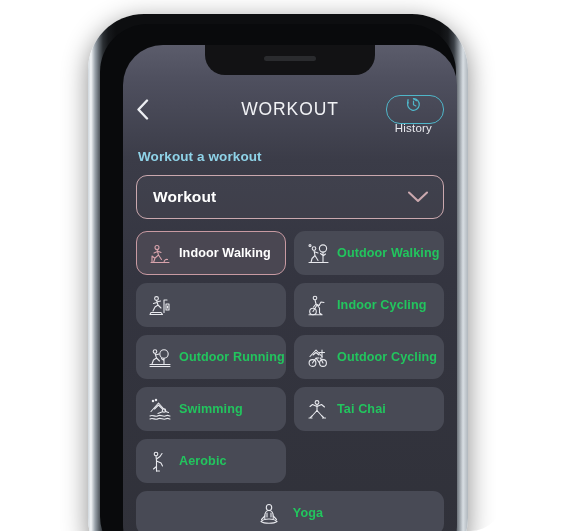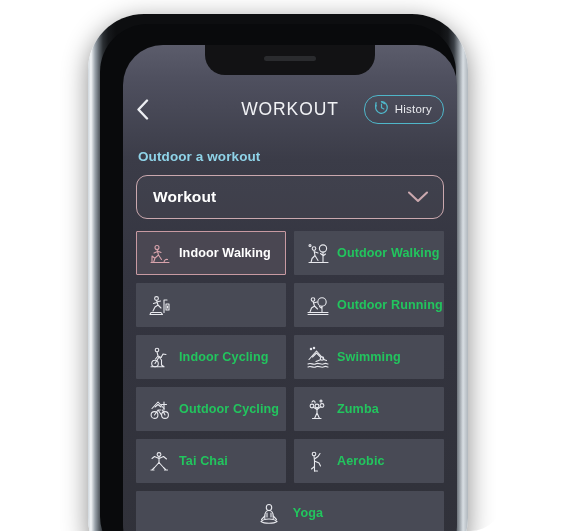--- a/index.html
+++ b/index.html
@@ -130,20 +130,21 @@
     display: flex;
     align-items: center;
     gap: 5px;
     height: 27px;
     padding: 0 11px 0 8px;
     border: 1.4px solid #4fb6c9;
     border-radius: 14px;
     background: transparent;
     cursor: pointer;
     z-index: 3;
+    flex-direction: column;
   }
   #history-btn .lbl {
     color: #e9eaee;
     font-size: 11.5px;
     font-weight: 500;
     letter-spacing: 0.2px;
   }
 
   
   #choose-label {
@@ -179,21 +180,21 @@
   
   #grid {
     margin-top: 12px;
     display: flex;
     flex-wrap: wrap;
     gap: 8px;
   }
   .card {
     flex: 0 0 calc(50% - 4px);
     height: 44px;
-    border-radius: 1px;
+    border-radius: 11px;
     background: #484a55;
     display: flex;
     align-items: center;
     gap: 7px;
     padding-left: 9px;
     box-sizing: border-box;
     cursor: pointer;
     border: 1.3px solid transparent;
   }
   .card.full {
@@ -258,21 +259,21 @@
                   <path d="M10 3.2 a6.8 6.8 0 1 1 -6.3 4.2" stroke="#4fb6c9" stroke-width="1.5" stroke-linecap="round" fill="none"></path>
                   <path d="M3.0 8.6 L3.6 4.3" stroke="#4fb6c9" stroke-width="1.5" stroke-linecap="round"></path>
                   <path d="M10 3.2 L13.6 5.4" stroke="#4fb6c9" stroke-width="1.5" stroke-linecap="round"></path>
                   <path d="M10 6.1 L10 10.2 L12.8 11.7" stroke="#4fb6c9" stroke-width="1.4" stroke-linecap="round" stroke-linejoin="round" fill="none"></path>
                 </svg>
               </span>
               <span class="lbl">History</span>
             </div>
           </div>
 
-          <div id="choose-label">Outdoor a workout</div>
+          <div id="choose-label">Workout a workout</div>
 
           <div id="dropdown">
             <span class="val">Workout</span>
             <span class="chev">
               <svg width="22" height="14" viewBox="0 0 22 14" fill="none">
                 <path d="M2 2.5 L11 11 L20 2.5" stroke="#caa8ae" stroke-width="2.1" stroke-linecap="round" stroke-linejoin="round"></path>
               </svg>
             </span>
           </div>
 
@@ -307,87 +308,72 @@
                     <circle cx="8.5" cy="4.5" r="1.9" stroke="currentColor" stroke-width="1.1" fill="none" stroke-linecap="round" stroke-linejoin="round"></circle>
        <path d="M8.5 6.4 L10 11 L13 14 M10 11 L7 13 L5 17 M9 8 L12.5 7 M9 8.5 L5.5 9.5" stroke="currentColor" stroke-width="1.1" fill="none" stroke-linecap="round" stroke-linejoin="round"></path>
        <path d="M3 18.5 L13 18.5 L14.5 20.5 L2 20.5 Z" stroke="currentColor" stroke-width="1.1" fill="none" stroke-linecap="round" stroke-linejoin="round"></path>
        <path d="M16 6 L16 18.5 M16 6 L19 6 M18 10 L21 10 L21 16 L18 16 Z M19.5 12 L19.5 14" stroke="currentColor" stroke-width="1.1" fill="none" stroke-linecap="round" stroke-linejoin="round"></path>
                   </svg>
                 </span>
               </div>
               <div class="card">
                 <span class="ico">
                   <svg width="23" height="23" viewBox="0 0 23 23">
+                    <circle cx="9" cy="4" r="1.8" stroke="currentColor" stroke-width="1.1" fill="none" stroke-linecap="round" stroke-linejoin="round"></circle>
+       <path d="M9 5.8 L10 10 L13 11.5 M10 10 L7.5 13" stroke="currentColor" stroke-width="1.1" fill="none" stroke-linecap="round" stroke-linejoin="round"></path>
+       <path d="M13 11.5 L15 8 L18 8.5" stroke="currentColor" stroke-width="1.1" fill="none" stroke-linecap="round" stroke-linejoin="round"></path>
+       <circle cx="7" cy="17.5" r="3.3" stroke="currentColor" stroke-width="1.1" fill="none" stroke-linecap="round" stroke-linejoin="round"></circle>
+       <path d="M7 17.5 L11 11 M11 11 L13.5 14 M3 20.8 L16 20.8 M13.5 14 L13.5 19 L16 20.8" stroke="currentColor" stroke-width="1.1" fill="none" stroke-linecap="round" stroke-linejoin="round"></path>
+                  </svg>
+                </span>
+                <span class="name">Indoor Cycling</span>
+              </div>
+              <div class="card">
+                <span class="ico">
+                  <svg width="23" height="23" viewBox="0 0 23 23">
                     <circle cx="7" cy="5.5" r="1.8" stroke="currentColor" stroke-width="1.1" fill="none" stroke-linecap="round" stroke-linejoin="round"></circle>
        <path d="M7 7.3 L8.5 12 L11.5 15 M8.5 12 L5.5 14 L4 18 M7.5 9 L11 8" stroke="currentColor" stroke-width="1.1" fill="none" stroke-linecap="round" stroke-linejoin="round"></path>
        <circle cx="16" cy="8" r="4.2" stroke="currentColor" stroke-width="1.1" fill="none" stroke-linecap="round" stroke-linejoin="round"></circle>
        <path d="M16 12.2 L16 18.5 M16 14.5 L13.5 12.5" stroke="currentColor" stroke-width="1.1" fill="none" stroke-linecap="round" stroke-linejoin="round"></path>
        <path d="M2 18.5 L22 18.5 M2 20.5 L22 20.5" stroke="currentColor" stroke-width="1.1" fill="none" stroke-linecap="round" stroke-linejoin="round"></path>
                   </svg>
                 </span>
                 <span class="name">Outdoor Running</span>
               </div>
               <div class="card">
                 <span class="ico">
                   <svg width="23" height="23" viewBox="0 0 23 23">
-                    <circle cx="9" cy="4" r="1.8" stroke="currentColor" stroke-width="1.1" fill="none" stroke-linecap="round" stroke-linejoin="round"></circle>
-       <path d="M9 5.8 L10 10 L13 11.5 M10 10 L7.5 13" stroke="currentColor" stroke-width="1.1" fill="none" stroke-linecap="round" stroke-linejoin="round"></path>
-       <path d="M13 11.5 L15 8 L18 8.5" stroke="currentColor" stroke-width="1.1" fill="none" stroke-linecap="round" stroke-linejoin="round"></path>
-       <circle cx="7" cy="17.5" r="3.3" stroke="currentColor" stroke-width="1.1" fill="none" stroke-linecap="round" stroke-linejoin="round"></circle>
-       <path d="M7 17.5 L11 11 M11 11 L13.5 14 M3 20.8 L16 20.8 M13.5 14 L13.5 19 L16 20.8" stroke="currentColor" stroke-width="1.1" fill="none" stroke-linecap="round" stroke-linejoin="round"></path>
-                  </svg>
-                </span>
-                <span class="name">Indoor Cycling</span>
+                    <path d="M4 10.5 L10 4 L16 10.5" stroke="currentColor" stroke-width="1.1" fill="none" stroke-linecap="round" stroke-linejoin="round"></path>
+       <path d="M7 9 L10 6.5 L13 9" stroke="currentColor" stroke-width="1.1" fill="none" stroke-linecap="round" stroke-linejoin="round"></path>
+       <path d="M16 4 L16 12 M13.5 6.5 L18.5 6.5" stroke="currentColor" stroke-width="1.1" fill="none" stroke-linecap="round" stroke-linejoin="round"></path>
+       <circle cx="6.5" cy="17" r="3.4" stroke="currentColor" stroke-width="1.1" fill="none" stroke-linecap="round" stroke-linejoin="round"></circle>
+       <circle cx="17" cy="17" r="3.4" stroke="currentColor" stroke-width="1.1" fill="none" stroke-linecap="round" stroke-linejoin="round"></circle>
+       <path d="M6.5 17 L10 12 L13.5 17 M10 12 L13 12 M17 17 L14.5 12" stroke="currentColor" stroke-width="1.1" fill="none" stroke-linecap="round" stroke-linejoin="round"></path>
+                  </svg>
+                </span>
+                <span class="name">Outdoor Cycling</span>
               </div>
               <div class="card">
                 <span class="ico">
                   <svg width="23" height="23" viewBox="0 0 23 23">
                     <path d="M3 13.5 L10.5 5 L18 13.5" stroke="currentColor" stroke-width="1.1" fill="none" stroke-linecap="round" stroke-linejoin="round"></path>
        <path d="M6.5 11 L10.5 7 L14.5 11" stroke="currentColor" stroke-width="1.1" fill="none" stroke-linecap="round" stroke-linejoin="round"></path>
        <circle cx="16" cy="12.5" r="1.7" stroke="currentColor" stroke-width="1.1" fill="none" stroke-linecap="round" stroke-linejoin="round"></circle>
        <path d="M14.3 13.8 L10 15.5 M17.5 13.5 L20.5 14.5" stroke="currentColor" stroke-width="1.1" fill="none" stroke-linecap="round" stroke-linejoin="round"></path>
        <path d="M2 18 C5 16.2 7 19.5 10 17.8 C13 16.1 15 19.5 18 17.8 C20 16.7 21 18 22 18" stroke="currentColor" stroke-width="1.1" fill="none" stroke-linecap="round" stroke-linejoin="round"></path>
        <path d="M2 21 C5 19.2 7 22.5 10 20.8 C13 19.1 15 22.5 18 20.8 C20 19.7 21 21 22 21" stroke="currentColor" stroke-width="1.1" fill="none" stroke-linecap="round" stroke-linejoin="round"></path>
        <circle cx="5" cy="3" r="0.7" stroke="currentColor" stroke-width="1.1" fill="none" stroke-linecap="round" stroke-linejoin="round"></circle>
        <circle cx="8" cy="2" r="0.7" stroke="currentColor" stroke-width="1.1" fill="none" stroke-linecap="round" stroke-linejoin="round"></circle>
                   </svg>
                 </span>
                 <span class="name">Swimming</span>
               </div>
               <div class="card">
                 <span class="ico">
                   <svg width="23" height="23" viewBox="0 0 23 23">
-                    <path d="M4 10.5 L10 4 L16 10.5" stroke="currentColor" stroke-width="1.1" fill="none" stroke-linecap="round" stroke-linejoin="round"></path>
-       <path d="M7 9 L10 6.5 L13 9" stroke="currentColor" stroke-width="1.1" fill="none" stroke-linecap="round" stroke-linejoin="round"></path>
-       <path d="M16 4 L16 12 M13.5 6.5 L18.5 6.5" stroke="currentColor" stroke-width="1.1" fill="none" stroke-linecap="round" stroke-linejoin="round"></path>
-       <circle cx="6.5" cy="17" r="3.4" stroke="currentColor" stroke-width="1.1" fill="none" stroke-linecap="round" stroke-linejoin="round"></circle>
-       <circle cx="17" cy="17" r="3.4" stroke="currentColor" stroke-width="1.1" fill="none" stroke-linecap="round" stroke-linejoin="round"></circle>
-       <path d="M6.5 17 L10 12 L13.5 17 M10 12 L13 12 M17 17 L14.5 12" stroke="currentColor" stroke-width="1.1" fill="none" stroke-linecap="round" stroke-linejoin="round"></path>
-                  </svg>
-                </span>
-                <span class="name">Outdoor Cycling</span>
-              </div>
-              <div class="card">
-                <span class="ico">
-                  <svg width="23" height="23" viewBox="0 0 23 23">
-                    <circle cx="11" cy="8" r="1.9" stroke="currentColor" stroke-width="1.1" fill="none" stroke-linecap="round" stroke-linejoin="round"></circle>
-       <path d="M11 9.9 L11 15 M11 15 L8.5 20.5 M11 15 L13.5 20.5" stroke="currentColor" stroke-width="1.1" fill="none" stroke-linecap="round" stroke-linejoin="round"></path>
-       <path d="M11 11.5 L7 9 M11 11.5 L15 8.5" stroke="currentColor" stroke-width="1.1" fill="none" stroke-linecap="round" stroke-linejoin="round"></path>
-       <circle cx="6" cy="8" r="1.9" stroke="currentColor" stroke-width="1.1" fill="none" stroke-linecap="round" stroke-linejoin="round"></circle>
-       <circle cx="16" cy="7.5" r="1.9" stroke="currentColor" stroke-width="1.1" fill="none" stroke-linecap="round" stroke-linejoin="round"></circle>
-       <path d="M6 4 C7.5 2 9.5 3 9 5" stroke="currentColor" stroke-width="1.1" fill="none" stroke-linecap="round" stroke-linejoin="round"></path>
-       <circle cx="15" cy="3" r="1" stroke="currentColor" stroke-width="1.1" fill="none" stroke-linecap="round" stroke-linejoin="round"></circle>
-       <path d="M6.5 20.5 L15 20.5" stroke="currentColor" stroke-width="1.1" fill="none" stroke-linecap="round" stroke-linejoin="round"></path>
-                  </svg>
-                </span>
-                <span class="name">Zumba</span>
-              </div>
-              <div class="card">
-                <span class="ico">
-                  <svg width="23" height="23" viewBox="0 0 23 23">
                     <circle cx="11" cy="4.5" r="1.9" stroke="currentColor" stroke-width="1.1" fill="none" stroke-linecap="round" stroke-linejoin="round"></circle>
        <path d="M11 6.4 L11 12.5" stroke="currentColor" stroke-width="1.1" fill="none" stroke-linecap="round" stroke-linejoin="round"></path>
        <path d="M11 8.5 L6.5 6.5 L4 8.5 M11 8.5 L15.5 6.5 L18.5 9" stroke="currentColor" stroke-width="1.1" fill="none" stroke-linecap="round" stroke-linejoin="round"></path>
        <path d="M11 12.5 L6.5 17.5 L4.5 19.5 M11 12.5 L15.5 17.5 L17.5 19.5" stroke="currentColor" stroke-width="1.1" fill="none" stroke-linecap="round" stroke-linejoin="round"></path>
        <path d="M3 20 L6 20 M16.5 20 L19.5 20" stroke="currentColor" stroke-width="1.1" fill="none" stroke-linecap="round" stroke-linejoin="round"></path>
                   </svg>
                 </span>
                 <span class="name">Tai Chai</span>
               </div>
               <div class="card">

